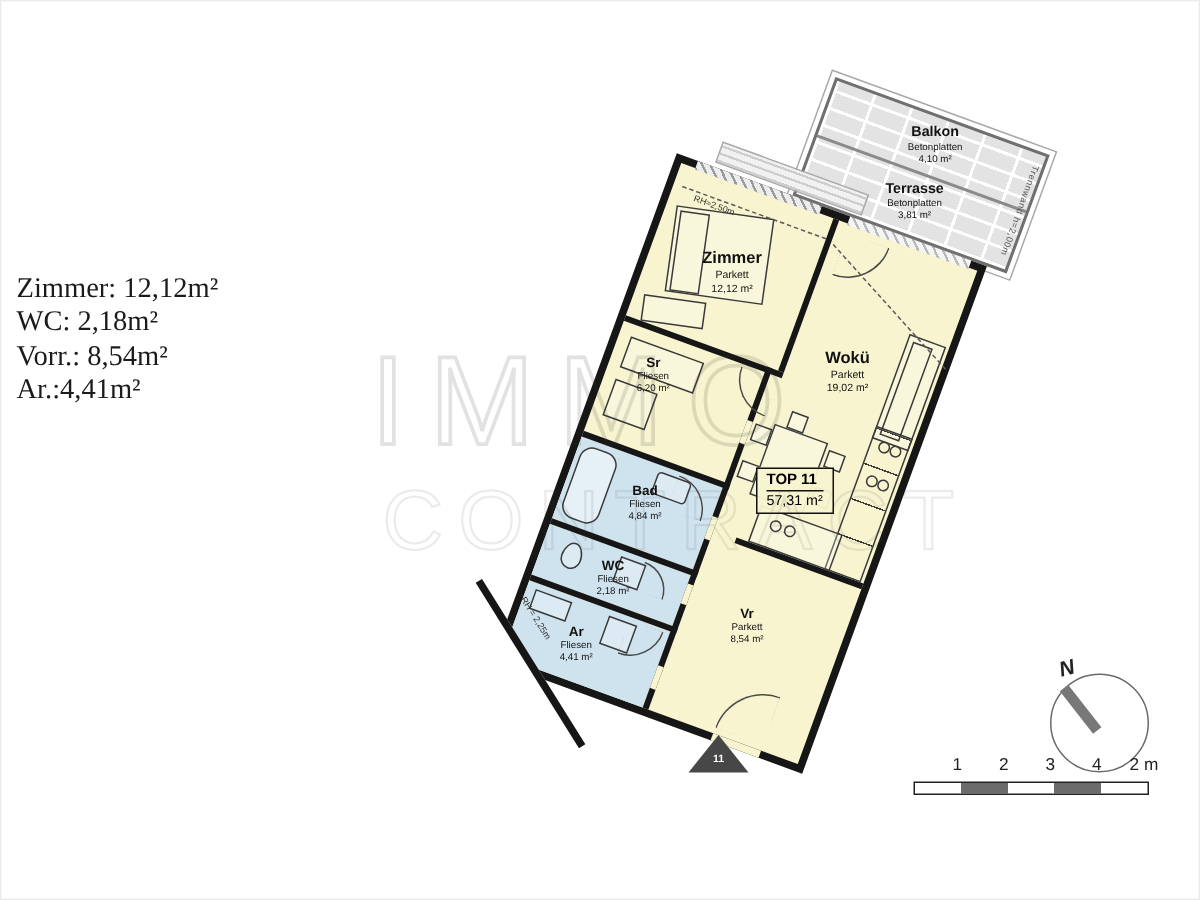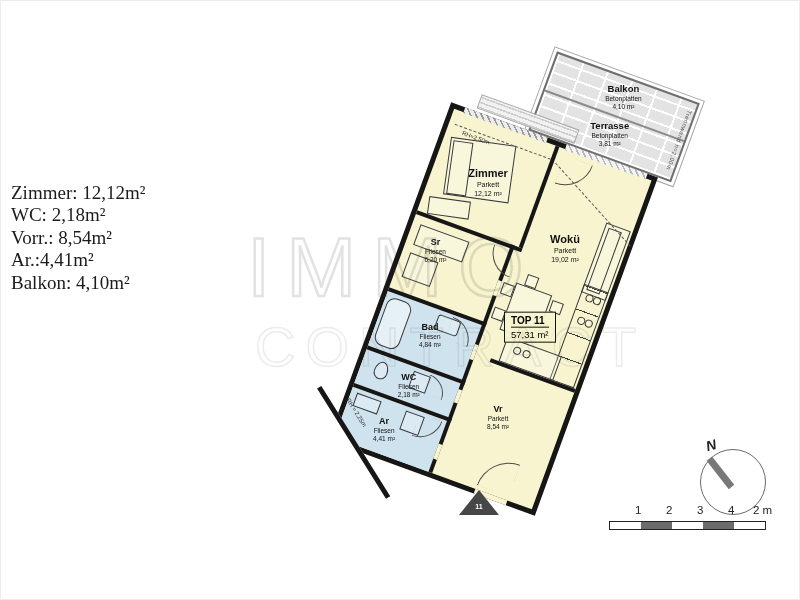--- a/index.html
+++ b/index.html
@@ -147,21 +147,20 @@
 </head>
 <body>
 
 <div class="canvas">
 
   <div class="area-list">
     <div>Zimmer: 12,12m²</div>
     <div>WC: 2,18m²</div>
     <div>Vorr.: 8,54m²</div>
     <div>Ar.:4,41m²</div>
-    <div>Balkon: 4,10m²</div>
   </div>
 
   <div class="watermark">
     <div class="wm1">IMMO</div>
     <div class="wm2">CONTRACT</div>
   </div>
 
   <div class="plan-rot">
 
     <div class="terrace">

